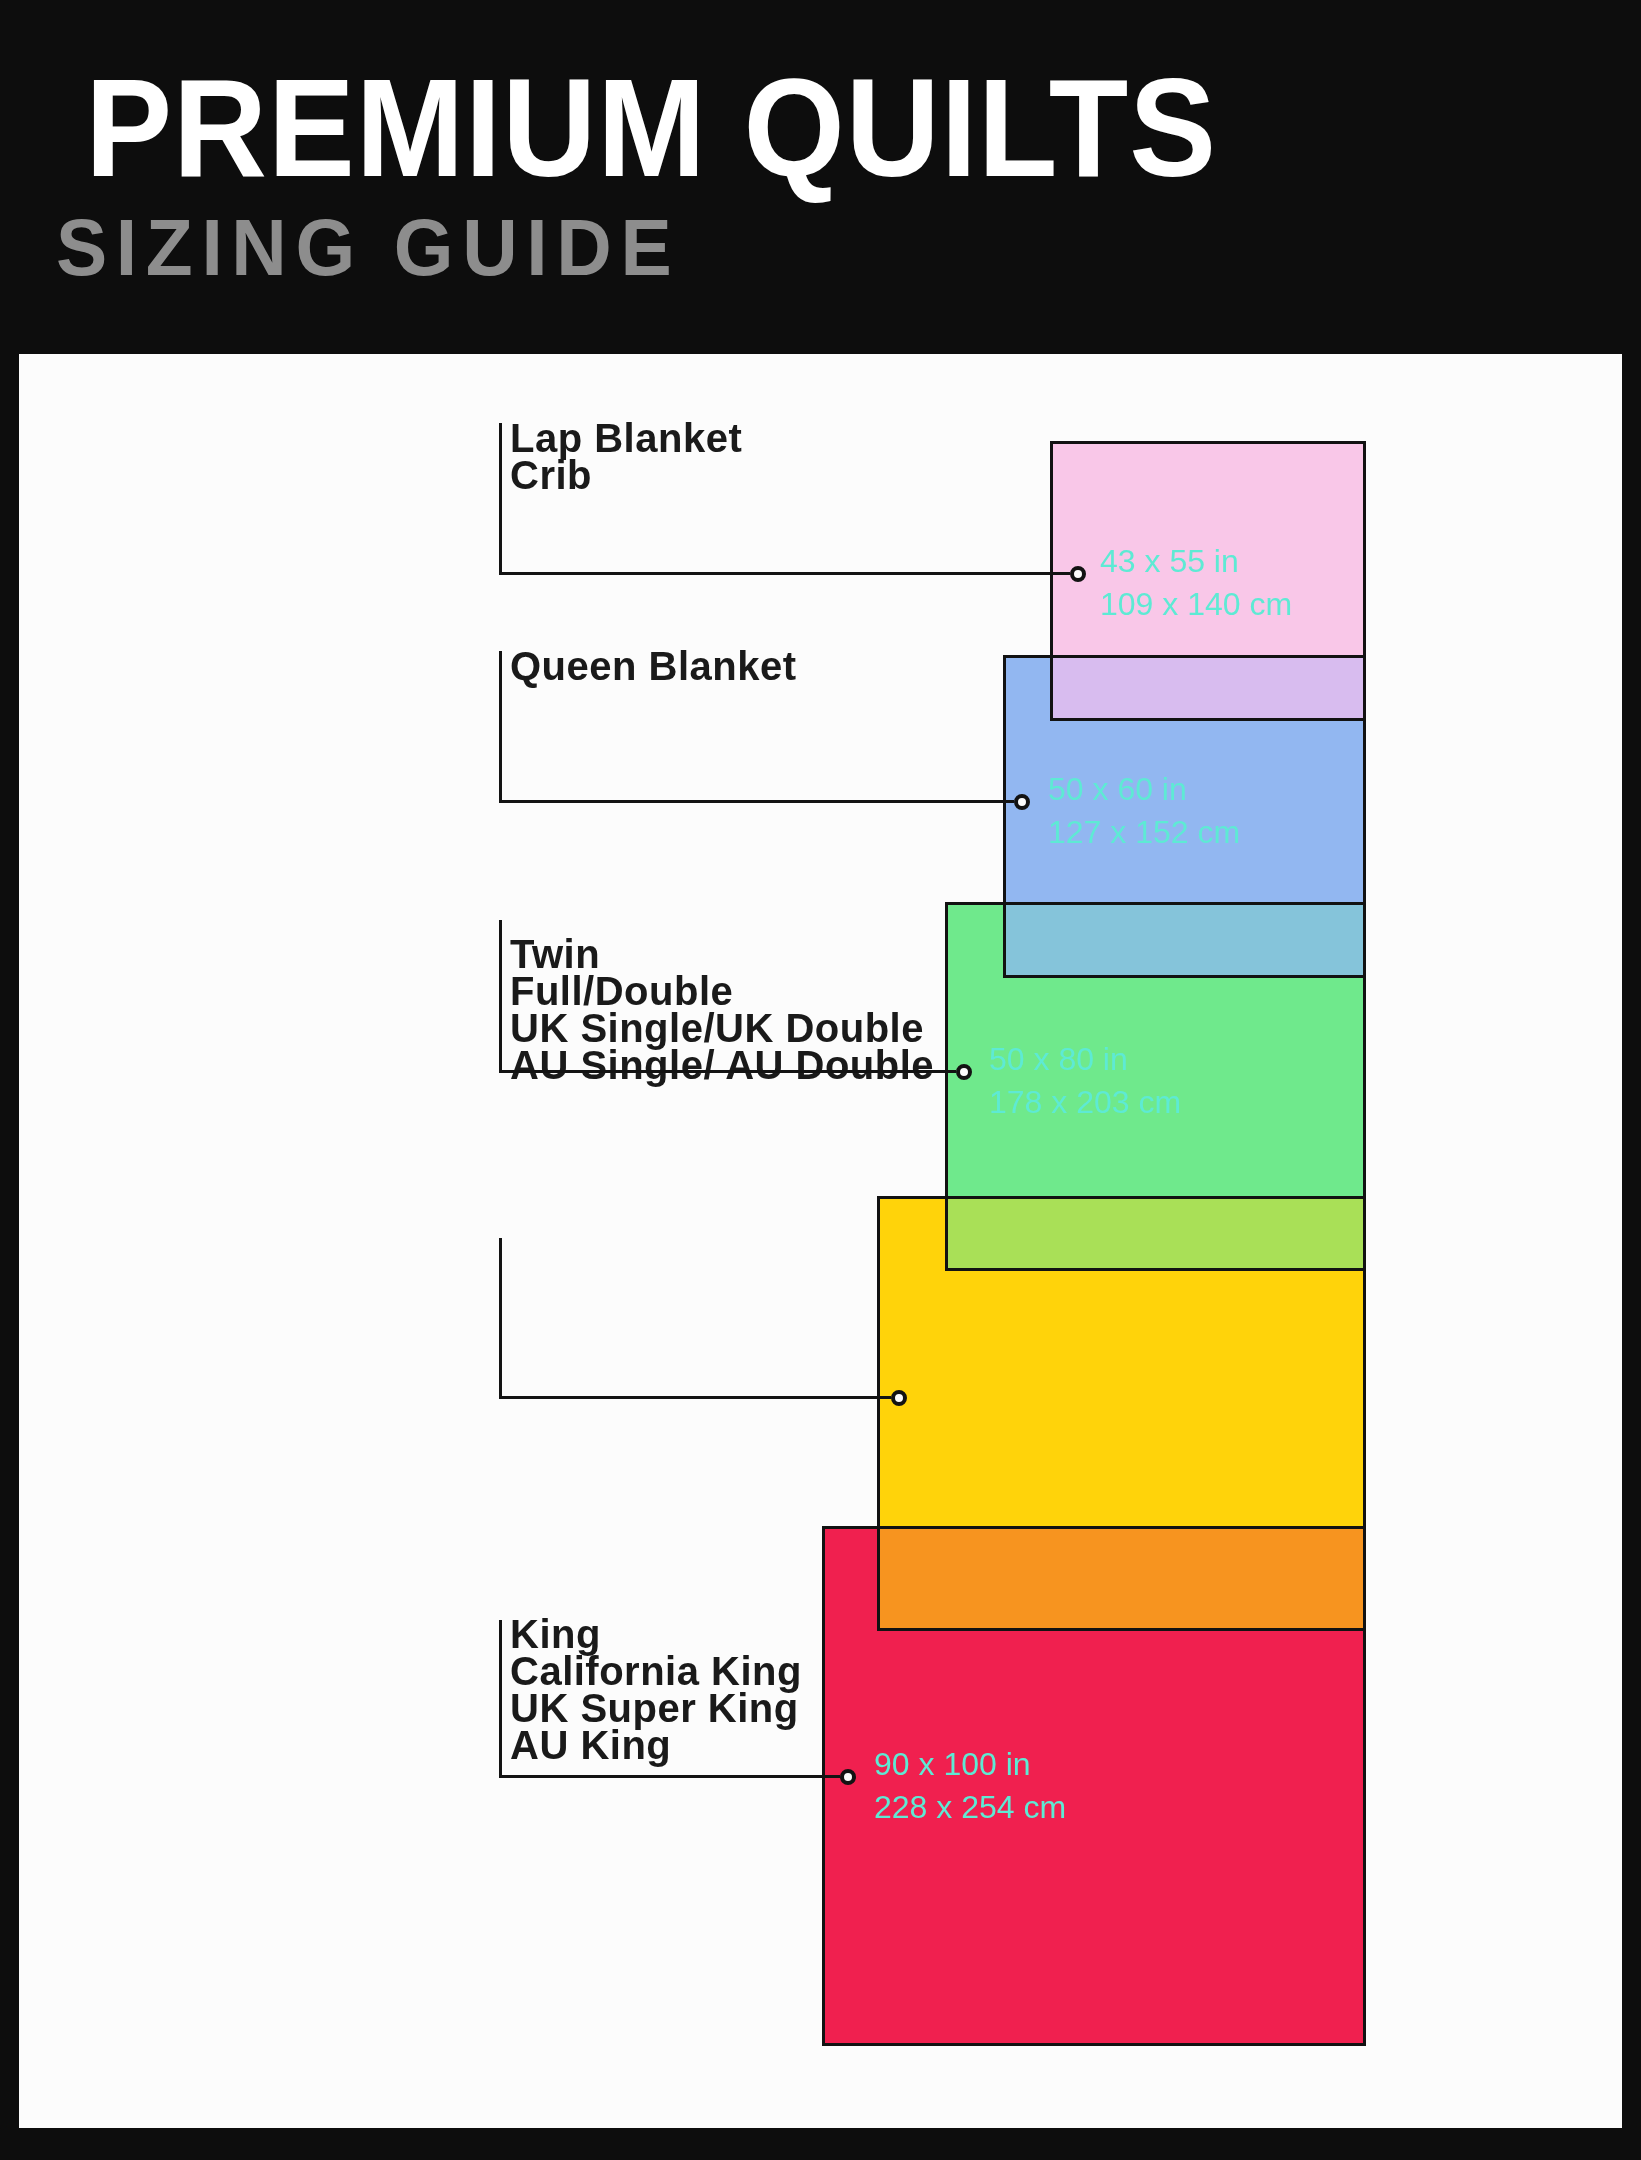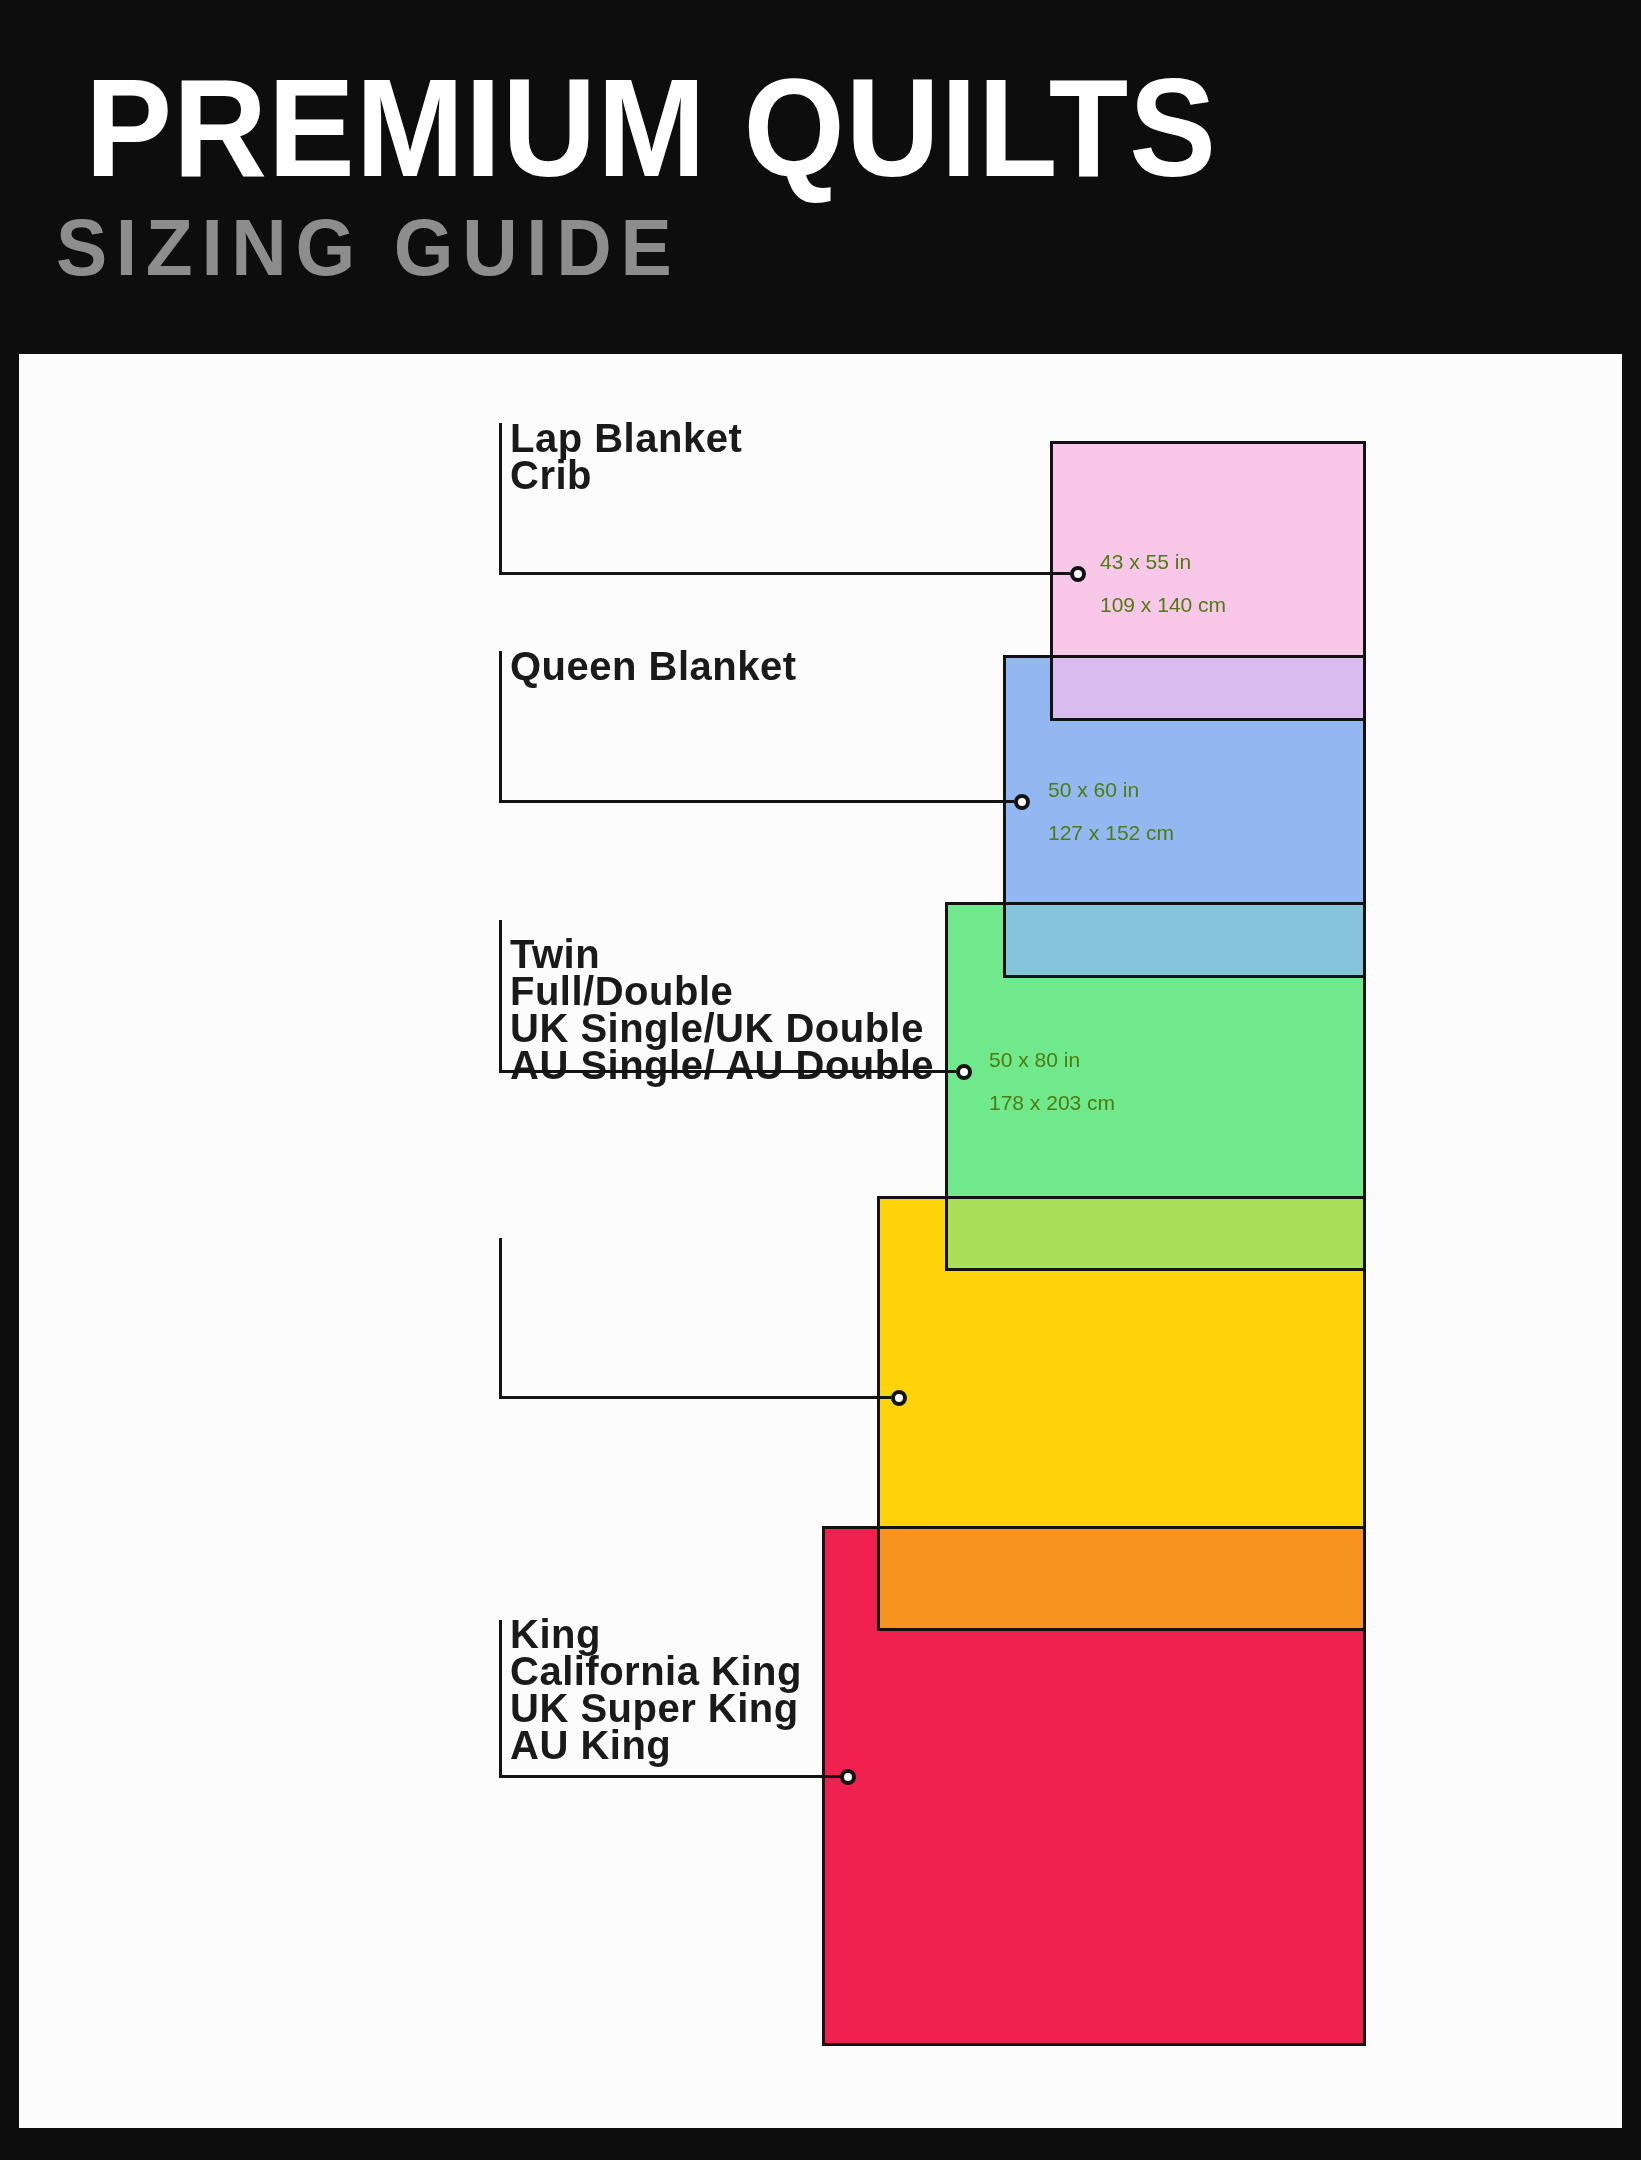--- a/index.html
+++ b/index.html
@@ -91,22 +91,22 @@
     position: absolute;
     font-size: 40px;
     line-height: 37px;
     font-weight: 700;
     color: #1a1a1a;
     white-space: pre-line;
     letter-spacing: 0.5px;
   }
   .dims {
     position: absolute;
-    color: #4d7c0f;
-    font-size: 21px;
+    color: #5eead4;
+    font-size: 32px;
     line-height: 43px;
     font-weight: 500;
     white-space: nowrap;
   }
 
   
   .g1-label { left: 510px; top: 420px; }
   .g1-vline { left: 499px; top: 423px; height: 152px; }
   .g1-hline { left: 499px; top: 572px; width: 571px; }
   .g1-dot   { left: 1070px; top: 566px; }
@@ -204,14 +204,18 @@
   <div class="hline g4-hline"></div>
   <div class="dot g4-dot"></div>
 
   <div class="group-label g5-label">King
 California King
 UK Super King
 AU King</div>
   <div class="vline g5-vline"></div>
   <div class="hline g5-hline"></div>
   <div class="dot g5-dot"></div>
+  <div class="dims g5-dims">
+    <div>90 x 100 in</div>
+    <div>228 x 254 cm</div>
+  </div>
 
 </div>
 
 </body></html>

